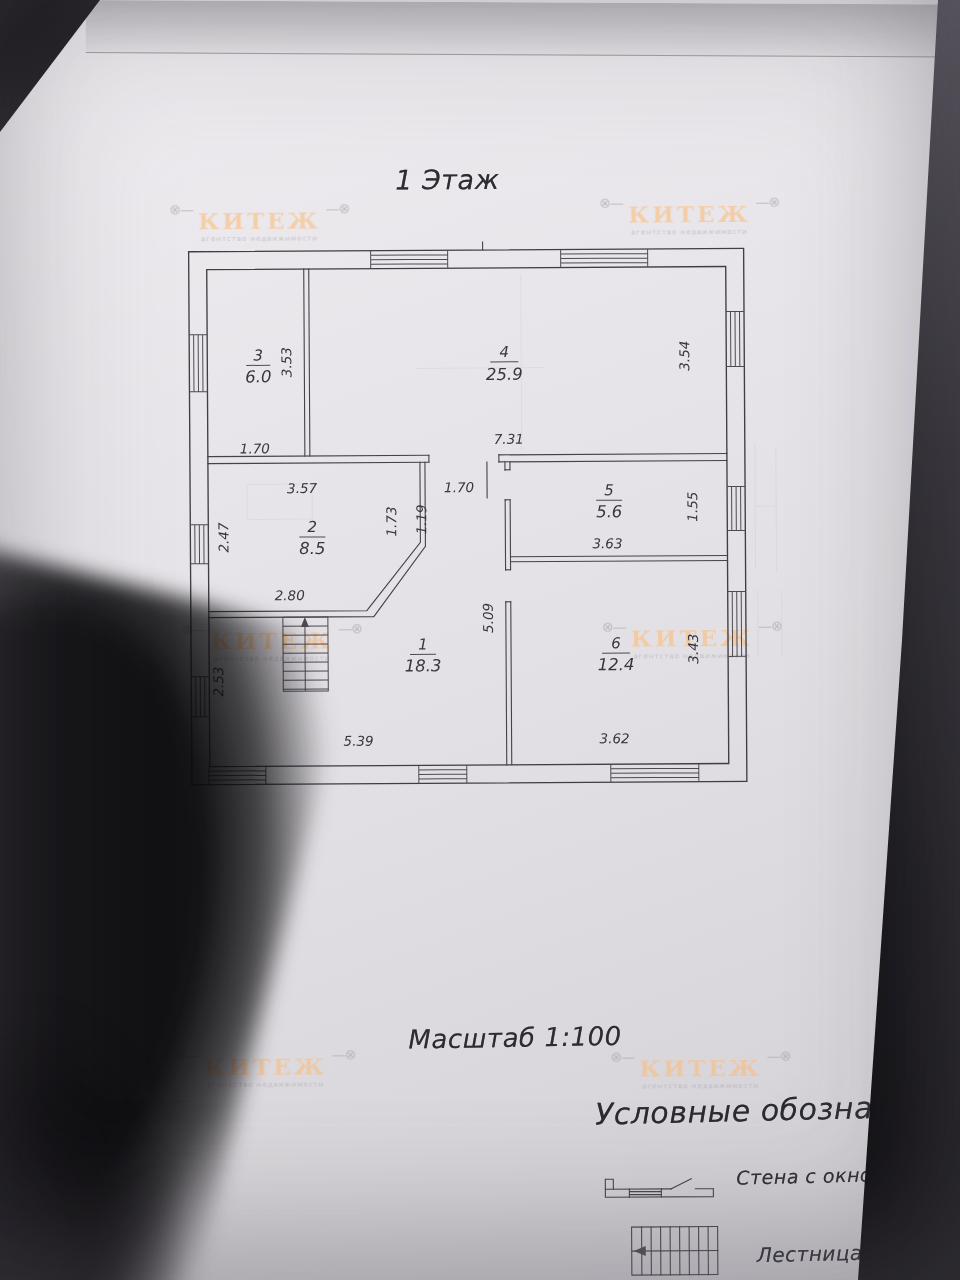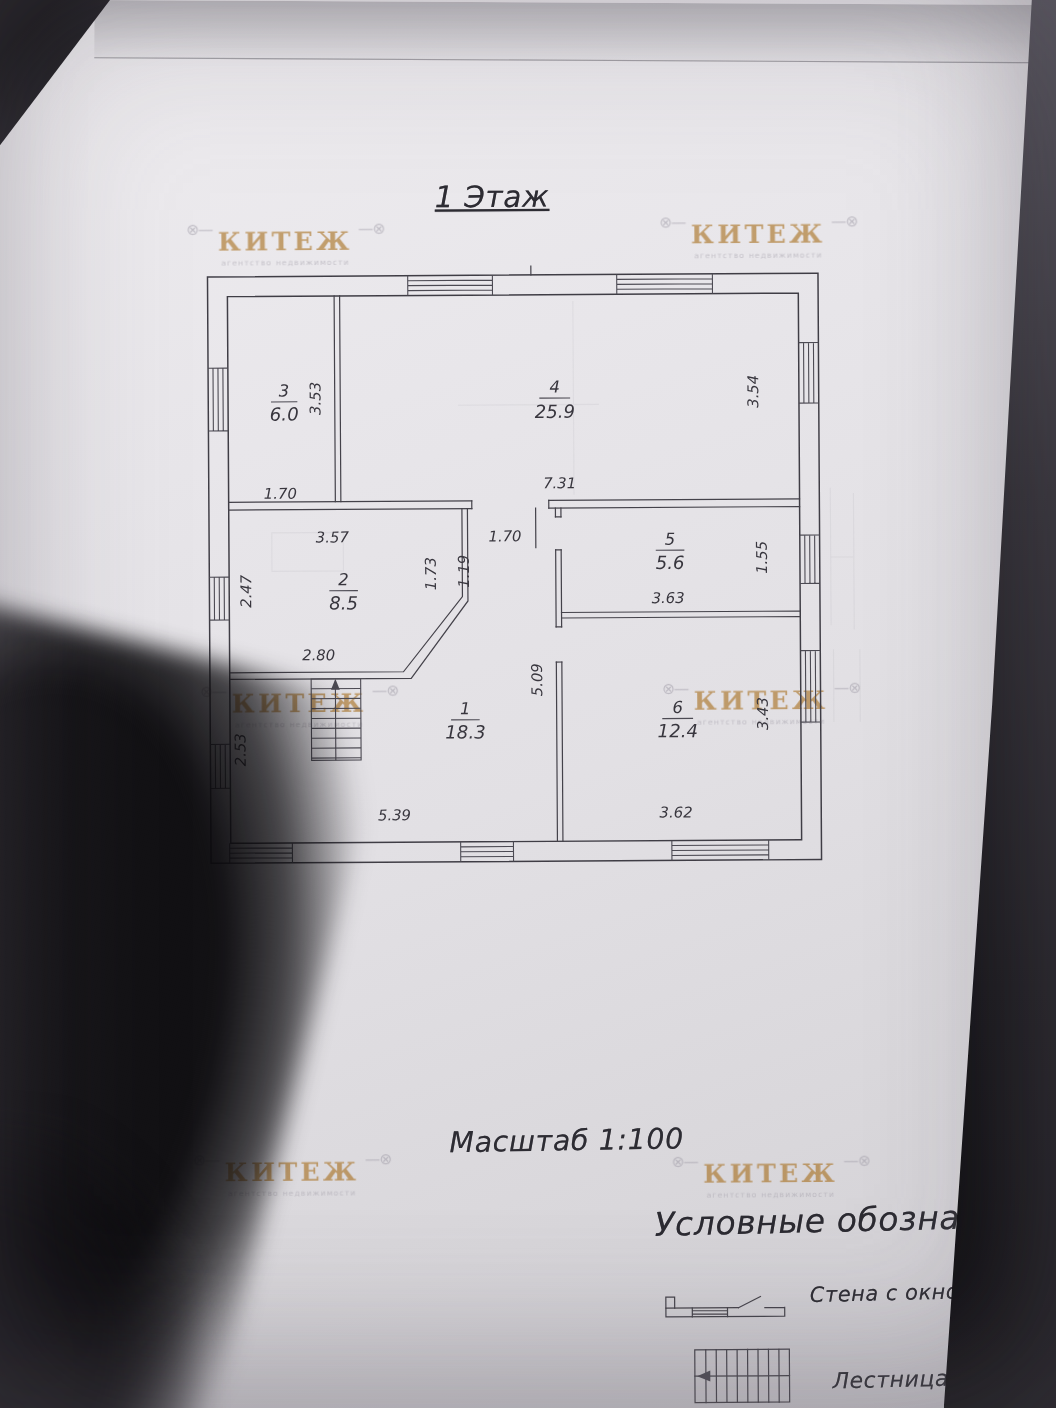--- a/index.html
+++ b/index.html
@@ -18,31 +18,31 @@
   .t-num{font-size:15px;}
   .t-area{font-size:16.5px;}
   .w{stroke:#3f3d45;stroke-width:1.35;fill:none;stroke-linecap:square;}
   .w2{stroke:#44424a;stroke-width:1.1;fill:none;stroke-linecap:square;}
   .thin{stroke:#4c4a53;stroke-width:1;fill:none;}
   .bleed{stroke:#8b8793;stroke-width:1;fill:none;opacity:.1;}
 
   
   .drafttext{position:absolute;color:#2d2c33;font-style:italic;letter-spacing:.5px;white-space:nowrap;
              text-shadow:0 0 .6px rgba(45,44,51,.55);}
-  .t-title{left:398px;top:164px;font-size:27px;text-decoration:underline;}
+  .t-title{left:398px;top:164px;font-size:27px;}
   .t-scale{left:406px;top:1023px;font-size:26px;transform:rotate(-0.6deg);}
   .t-legend{left:592px;top:1094px;font-size:30px;transform:rotate(-1deg);}
   .t-leg1{left:733px;top:1166px;font-size:19px;transform:rotate(-1deg);}
   .t-leg2{left:753px;top:1244px;font-size:20px;transform:rotate(-1deg);}
 
   
   .wm{position:absolute;transform:translate(-50%,-50%);text-align:center;opacity:.55;filter:blur(.4px);pointer-events:none;}
   .wm-row{display:flex;align-items:center;justify-content:center;gap:5px;color:#9d99a5;}
   .wm-orn{font-size:14px;letter-spacing:-1px;}
-  .wm-text{font-family:"DejaVu Serif",serif;font-weight:600;font-size:23px;letter-spacing:3px;color:#a16207;margin-top:23px;}
+  .wm-text{font-family:"DejaVu Serif",serif;font-weight:600;font-size:23px;letter-spacing:3px;color:#fdba74;margin-top:23px;}
   .wm-sub{font-size:7px;letter-spacing:1px;color:#a6a2ac;margin-top:1px;}
 
   
   .ov{position:absolute;pointer-events:none;}
   .edge-top-left{left:0;top:0;width:110px;height:140px;
       background:linear-gradient(135deg,#0f0e11 20%,#312f36 90%);
       clip-path:polygon(0 0,100px 0,0 132px);}
   .edge-right{left:850px;top:0;width:110px;height:1280px;
       background:linear-gradient(#504e57 0%,#2a282e 35%,#141317 70%,#0b0a0d 100%);
       clip-path:polygon(88px 0,110px 0,110px 1280px,8px 1280px,52px 640px);}

